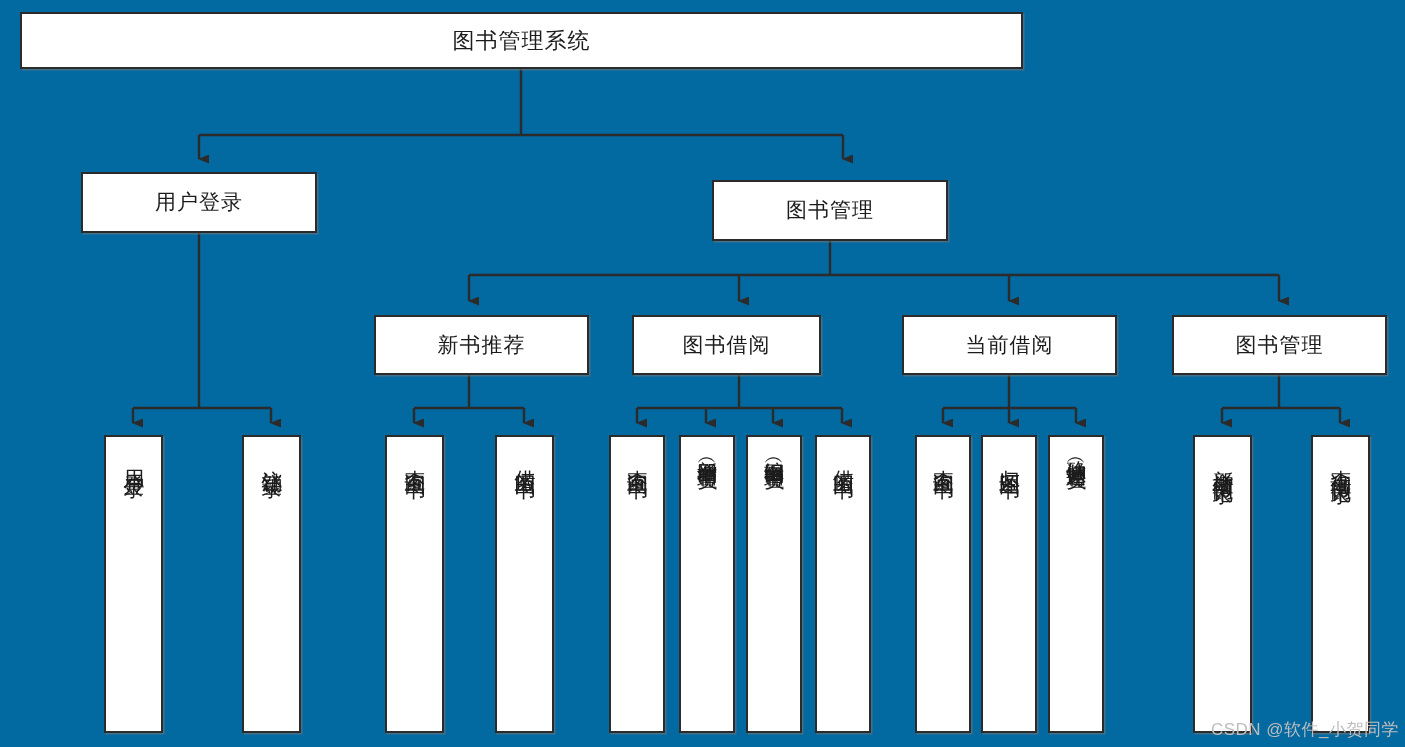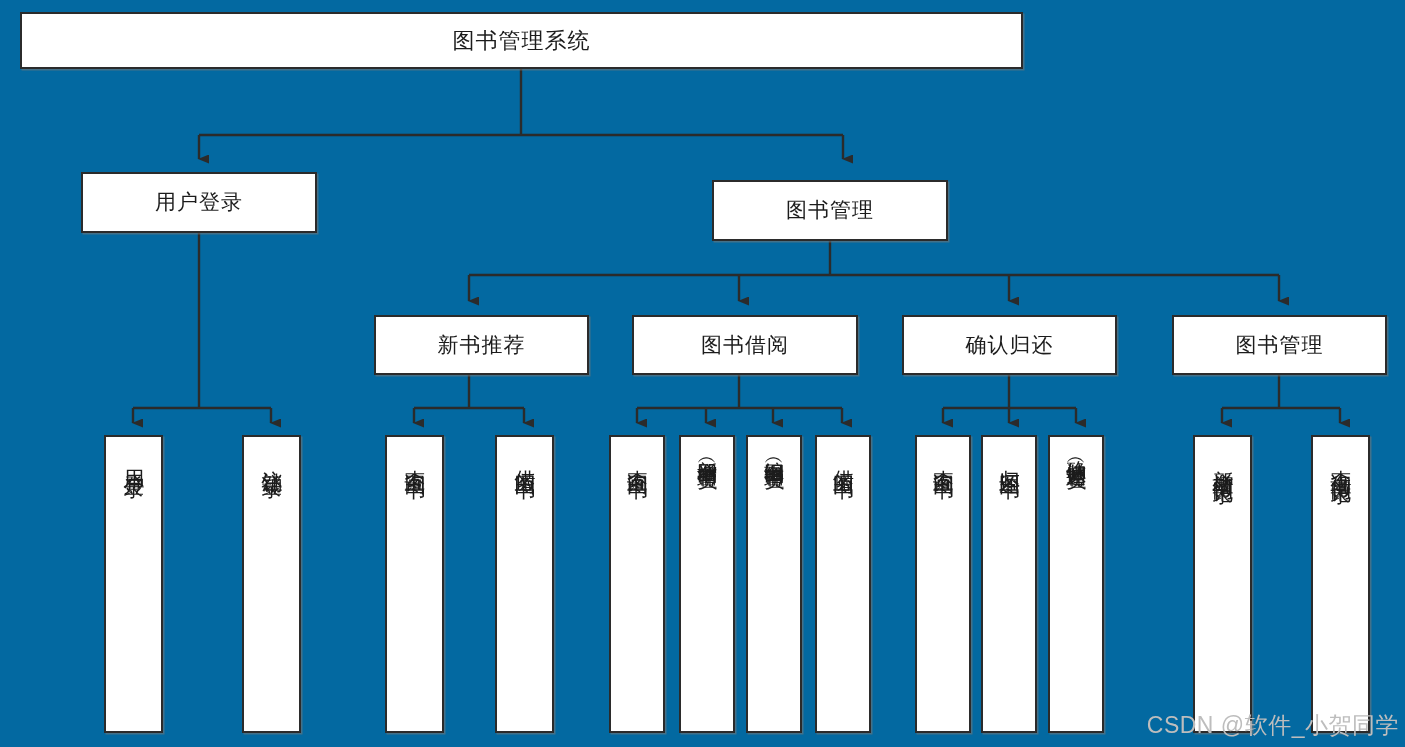--- a/index.html
+++ b/index.html
@@ -44,21 +44,21 @@
     white-space:pre;
     text-align:left;
   }
   .node.leaf.tall-text{padding-top:8px;}
   .node.leaf.tall-text .label{font-size:20px;letter-spacing:1.5px;}
 
   #watermark{
     position:absolute;
     right:12px;
     bottom:6px;
-    font-size:23px;
+    font-size:17px;
     color:#bdbdbd;
     letter-spacing:.5px;
     white-space:nowrap;
     user-select:none;
   }
 </style>
 </head>
 <body>
 
 <div id="diagram-root">
@@ -120,25 +120,25 @@
   <div class="node" style="left:81px;top:172px;width:236px;height:61px;">
     <span class="label">用户登录</span>
   </div>
   <div class="node" style="left:712px;top:180px;width:236px;height:61px;">
     <span class="label">图书管理</span>
   </div>
 
   <div class="node" style="left:362px;top:315px;width:215px;height:60px;margin-left:12px;">
     <span class="label">新书推荐</span>
   </div>
-  <div class="node" style="left:632px;top:315px;width:226px;height:60px;">
+  <div class="node" style="left:632px;top:315px;width:189px;height:60px;">
     <span class="label">图书借阅</span>
   </div>
   <div class="node" style="left:902px;top:315px;width:215px;height:60px;">
-    <span class="label">确认归还</span>
+    <span class="label">当前借阅</span>
   </div>
   <div class="node" style="left:1172px;top:315px;width:215px;height:60px;">
     <span class="label">图书管理</span>
   </div>
 
   <div class="node leaf" style="left:104px;top:435px;width:59px;height:298px;">
     <span class="label">用户登录</span>
   </div>
   <div class="node leaf" style="left:242px;top:435px;width:59px;height:298px;">
     <span class="label">注销登录</span>

